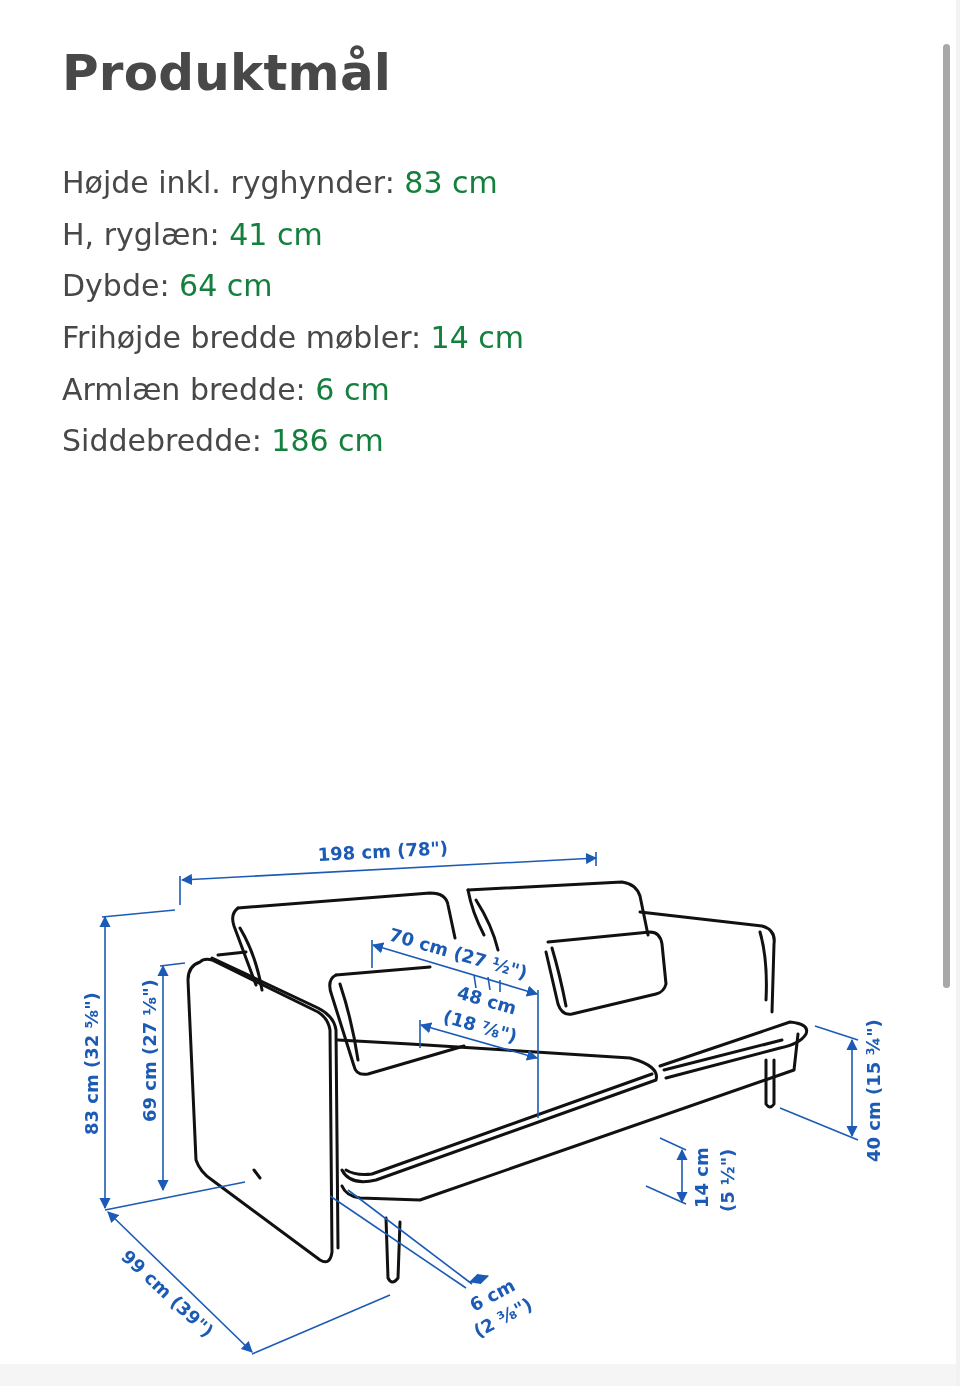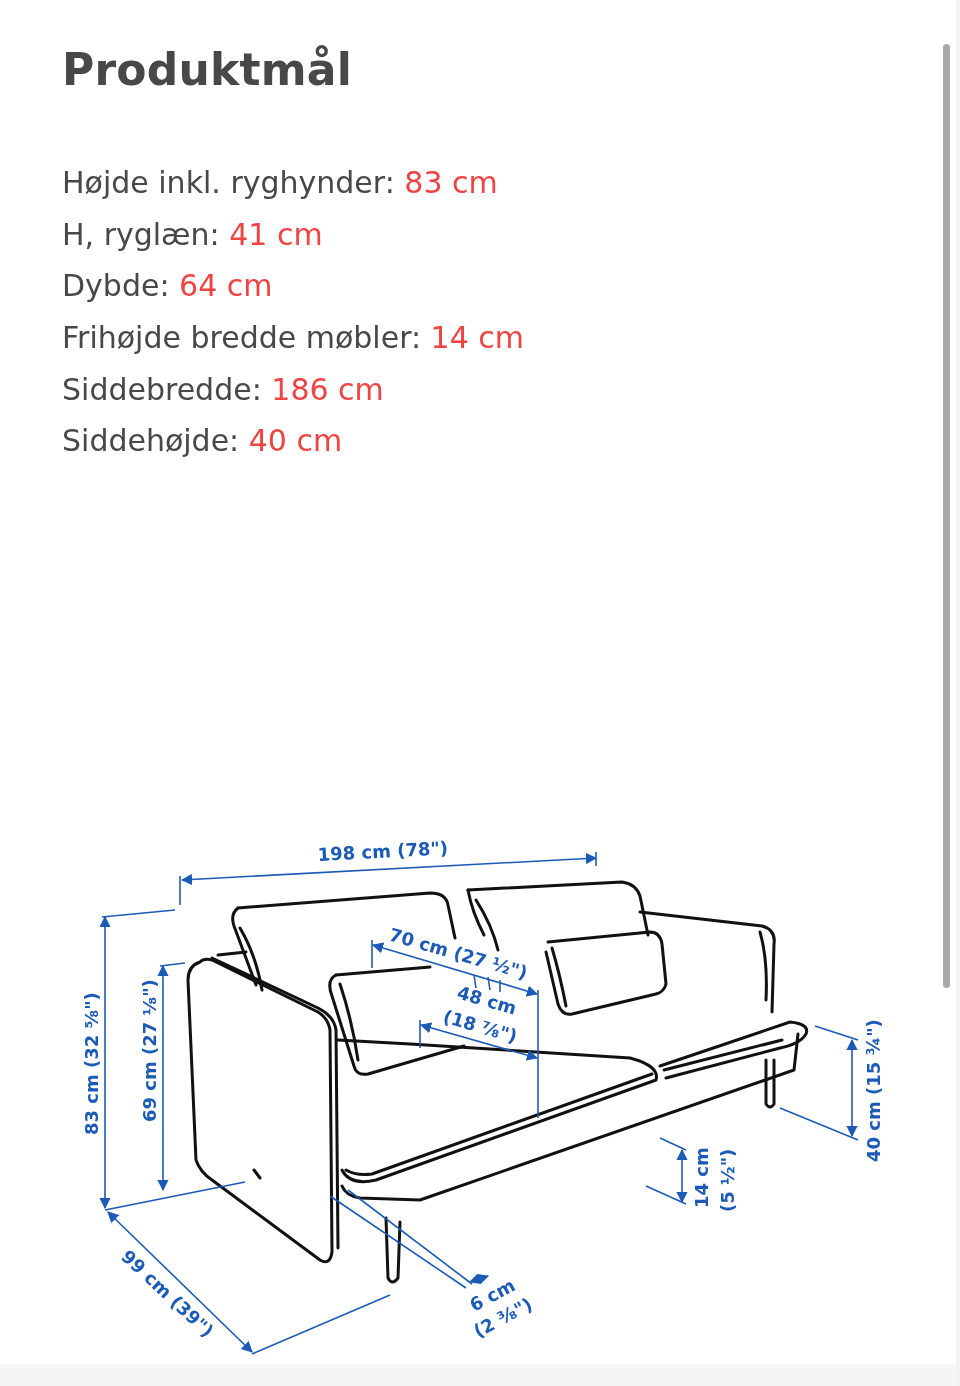--- a/index.html
+++ b/index.html
@@ -1,41 +1,41 @@
 <!DOCTYPE html>
 <html><head>
 <meta charset="utf-8">
 <style>
   html, body { margin:0; padding:0; }
   body { width:960px; height:1386px; background:#ffffff; position:relative; overflow:hidden; font-family:"DejaVu Sans","Liberation Sans",sans-serif; color:#484848; }
   .panel { position:absolute; left:0; top:0; width:960px; height:1364px; background:#fff; }
   .bottom-strip { position:absolute; left:0; top:1364px; width:960px; height:22px; background:#f5f5f5; }
   .right-edge { position:absolute; right:0; top:0; width:4px; height:1386px; background:#f2f2f2; }
-  h1 { position:absolute; left:62px; top:44px; margin:0; font-size:44px; font-weight:bold; color:#484848; letter-spacing:0.2px; }
+  h1 { position:absolute; left:62px; top:44px; margin:0; font-size:50px; font-weight:bold; color:#484848; letter-spacing:0.2px; }
   .dims { position:absolute; left:62px; top:157px; margin:0; padding:0; list-style:none; }
   .dims li { font-size:30px; line-height:51.7px; height:51.7px; white-space:nowrap; }
   .dims .k { font-weight:normal; color:#484848; }
-  .dims .v { font-weight:normal; color:#ef4444;text-align:right; }
+  .dims .v { font-weight:normal; color:#15803d;text-align:right; }
   .scrollbar { position:absolute; left:943px; top:44px; width:7px; height:944px; background:#a8a8a8; border-radius:4px; }
   .diagram { position:absolute; left:60px; top:830px; width:840px; height:540px; }
   .dl { font-family:"DejaVu Sans","Liberation Sans",sans-serif; font-weight:bold; fill:#1c5bb5; font-size:18px; }
 </style>
 </head>
 <body>
 
 <div class="panel">
   <h1>Produktmål</h1>
 
   <ul class="dims">
     <li><span class="k">Højde inkl. ryghynder:</span> <span class="v">83 cm</span></li>
     <li><span class="k">H, ryglæn:</span> <span class="v">41 cm</span></li>
     <li><span class="k">Dybde:</span> <span class="v">64 cm</span></li>
     <li><span class="k">Frihøjde bredde møbler:</span> <span class="v">14 cm</span></li>
+    <li><span class="k">Armlæn bredde:</span> <span class="v">6 cm</span></li>
     <li><span class="k">Siddebredde:</span> <span class="v">186 cm</span></li>
-    <li><span class="k">Siddehøjde:</span> <span class="v">40 cm</span></li>
   </ul>
 
   <svg class="diagram" viewBox="60 830 840 540" width="840" height="540" xmlns="http://www.w3.org/2000/svg">
     <defs>
       <marker id="ar" viewBox="0 0 10 10" refX="9" refY="5" markerWidth="7" markerHeight="7" orient="auto-start-reverse">
         <path d="M0,0 L10,5 L0,10 z" fill="#1c5bb5"></path>
       </marker>
     </defs>
 
     <g fill="none" stroke="#111" stroke-width="3" stroke-linejoin="round" stroke-linecap="round">

